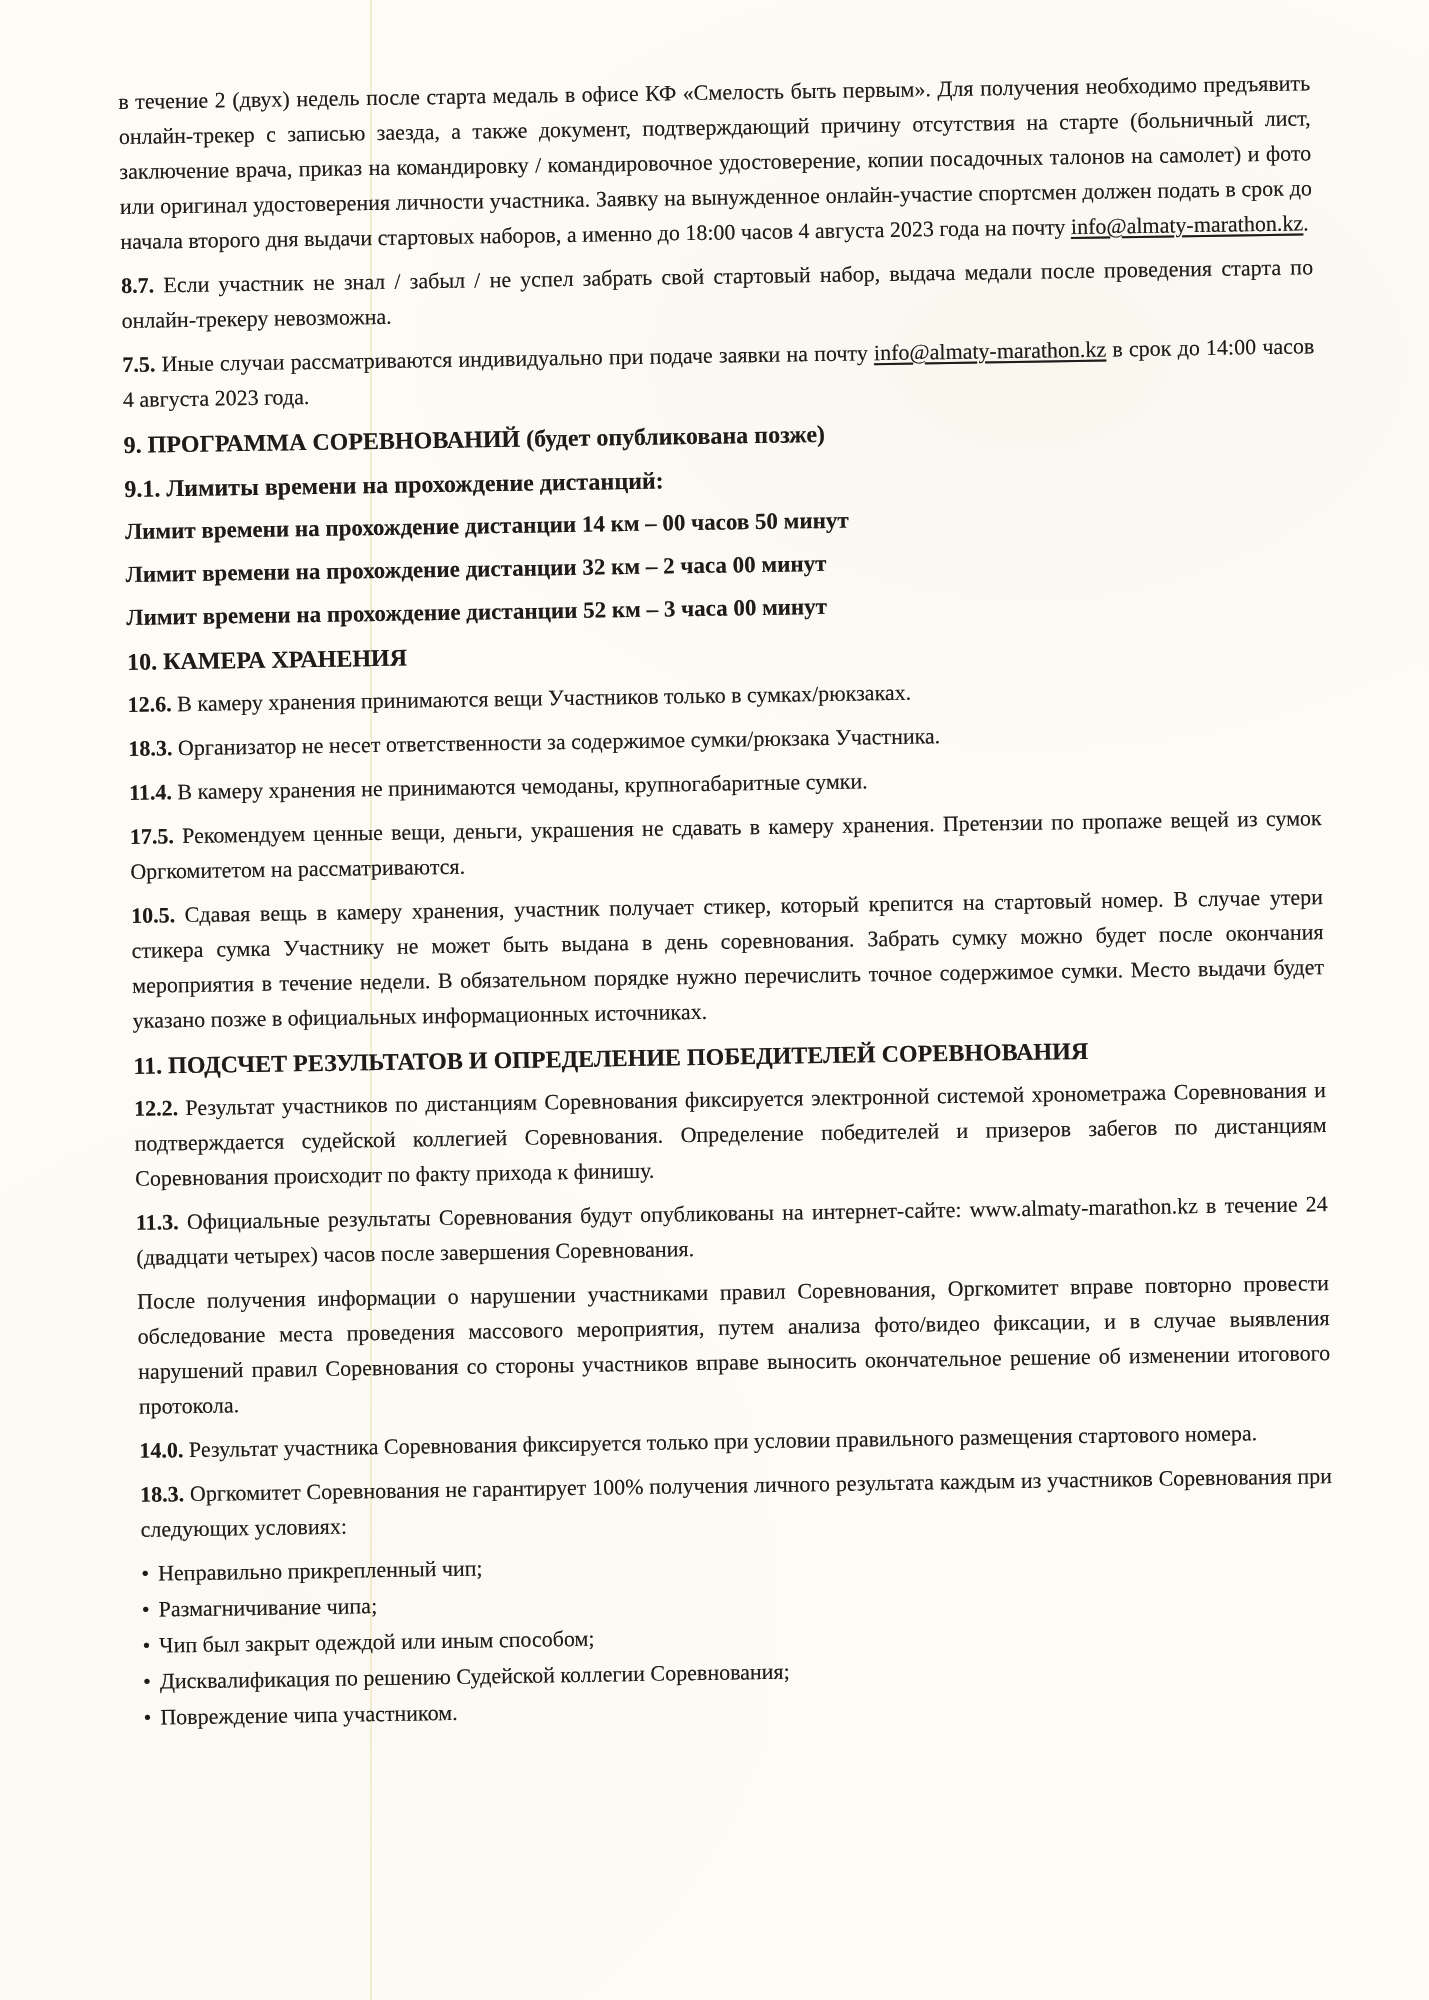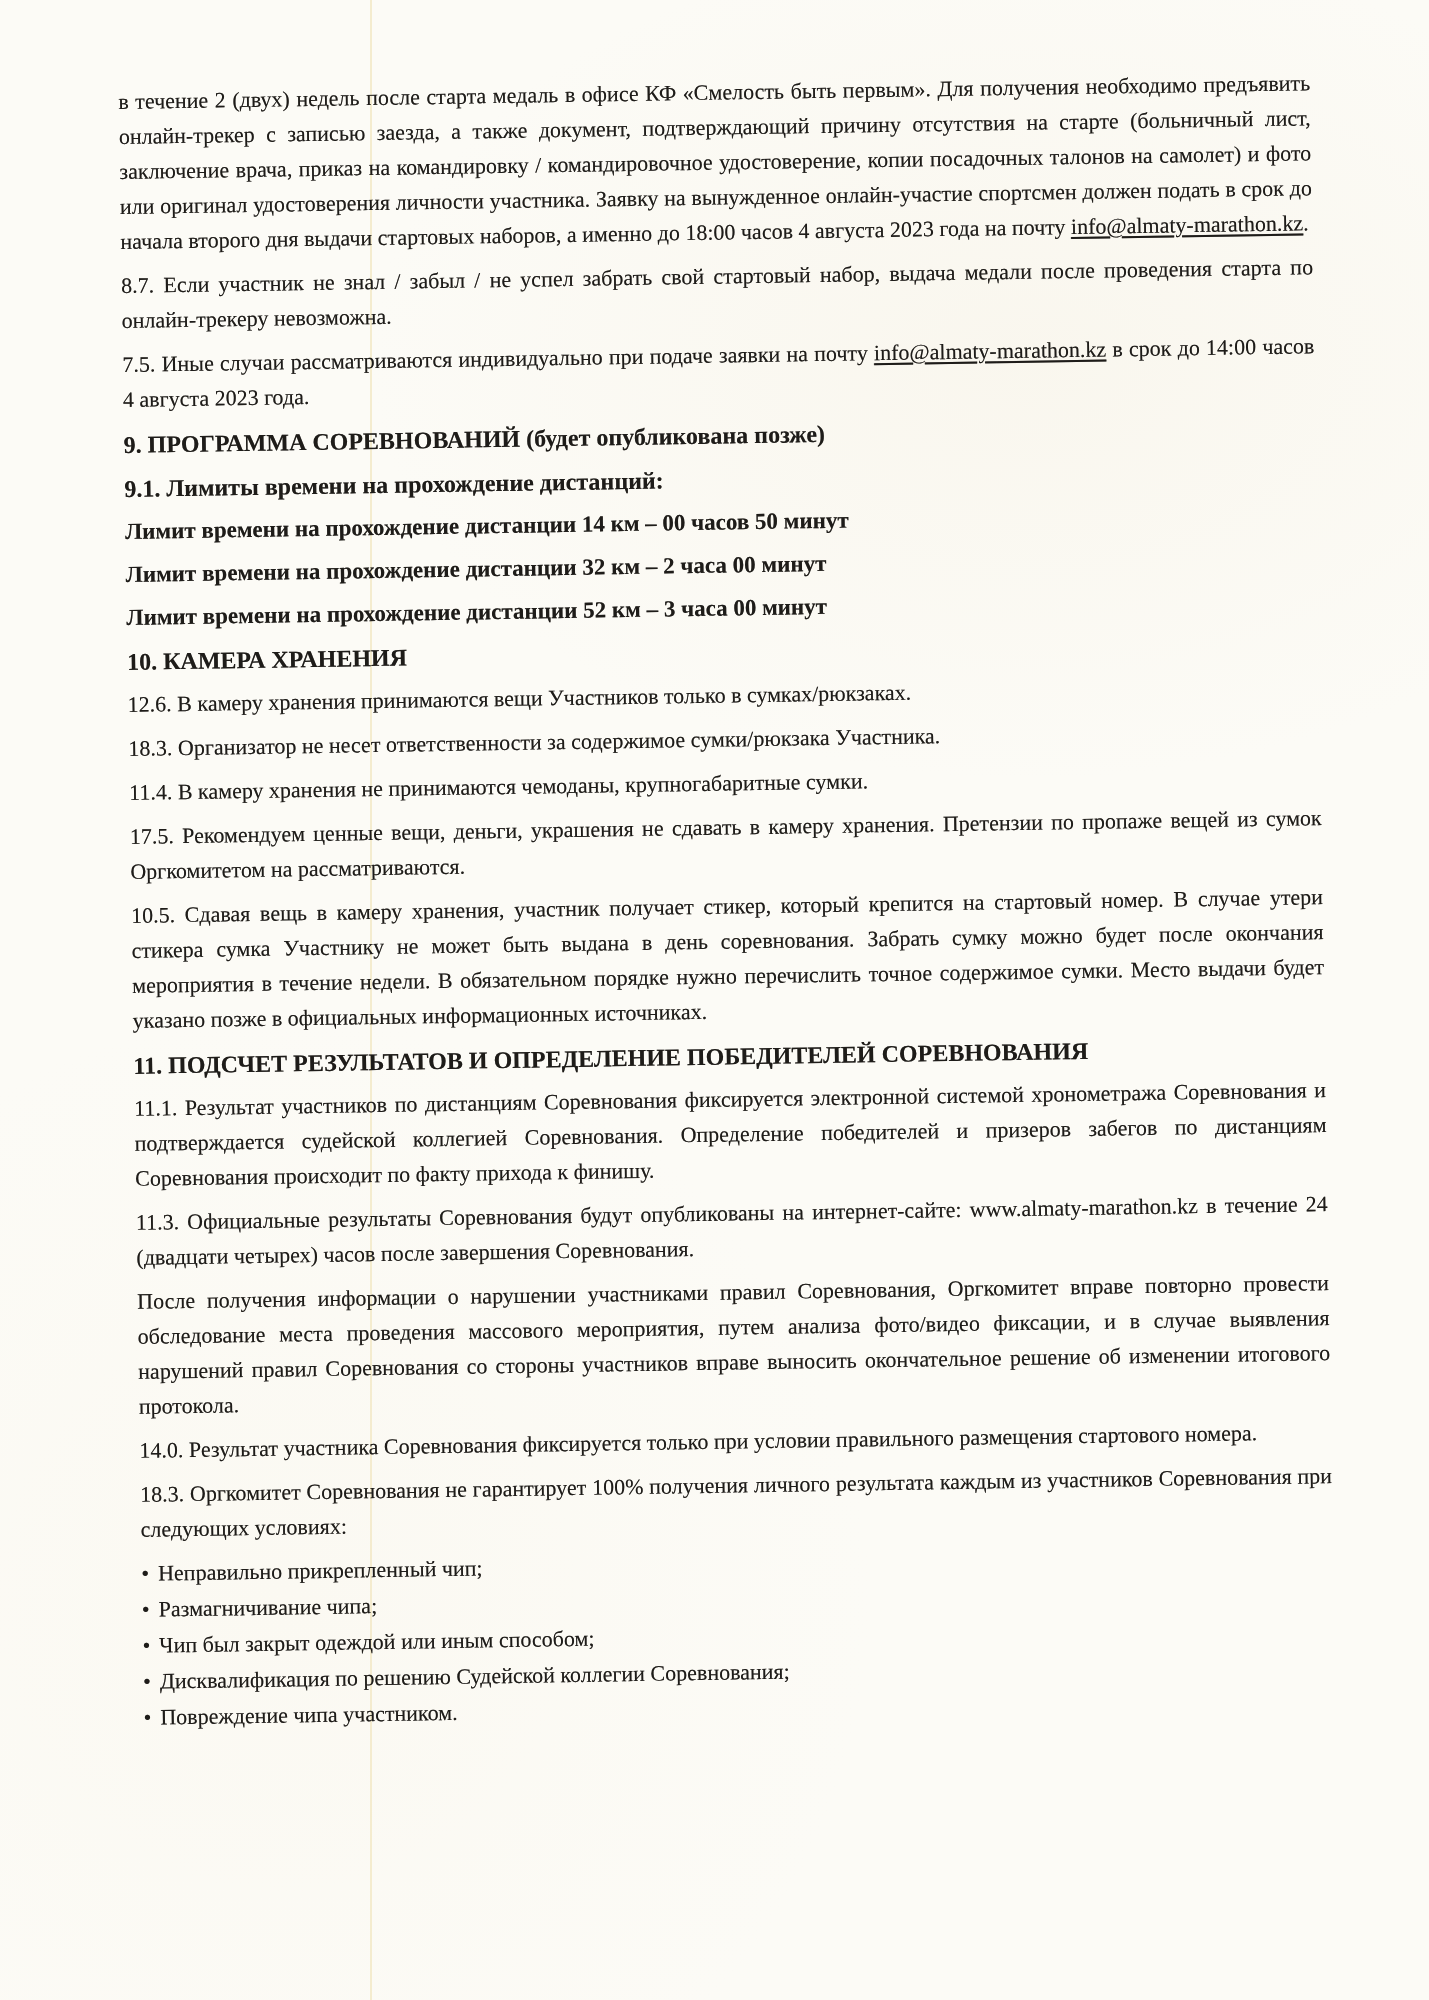--- a/index.html
+++ b/index.html
@@ -35,21 +35,21 @@
     transform: rotate(-0.9deg);
     transform-origin: 0 0;
     color: #1e1c19;
     font-size: 22px;
     line-height: 35px;
     text-align: justify;
     text-align-last: left;
     text-shadow: 0 0 0.6px rgba(45,42,38,.55);
   }
   .para { margin: 0 0 9px 0; }
-  .para .num { font-weight: normal; }
+  .para .num { font-weight: bold; }
   .heading {
     font-weight: bold;
     font-size: 24px;
     line-height: 39px;
     margin: 2px 0 5px 0;
     text-align: left;
   }
   .limit-line {
     font-weight: bold;
     font-size: 23px;
@@ -103,21 +103,21 @@
   <p class="para"><b class="num">18.3.</b><span> Организатор не несет ответственности за содержимое сумки/рюкзака Участника.</span></p>
 
   <p class="para"><b class="num">11.4.</b><span> В камеру хранения не принимаются чемоданы, крупногабаритные сумки.</span></p>
 
   <p class="para"><b class="num">17.5.</b><span> Рекомендуем ценные вещи, деньги, украшения не сдавать в камеру хранения. Претензии по пропаже вещей из сумок Оргкомитетом на рассматриваются.</span></p>
 
   <p class="para"><b class="num">10.5.</b><span> Сдавая вещь в камеру хранения, участник получает стикер, который крепится на стартовый номер. В случае утери стикера сумка Участнику не может быть выдана в день соревнования. Забрать сумку можно будет после окончания мероприятия в течение недели. В обязательном порядке нужно перечислить точное содержимое сумки. Место выдачи будет указано позже в официальных информационных источниках.</span></p>
 
   <h2 class="heading">11. ПОДСЧЕТ РЕЗУЛЬТАТОВ И ОПРЕДЕЛЕНИЕ ПОБЕДИТЕЛЕЙ СОРЕВНОВАНИЯ</h2>
 
-  <p class="para"><b class="num">11.1.</b><span> Результат участников по дистанциям Соревнования фиксируется электронной системой хронометража Соревнования и подтверждается судейской коллегией Соревнования. Определение победителей и призеров забегов по дистанциям Соревнования происходит по факту прихода к финишу.</span></p>
+  <p class="para"><b class="num">12.2.</b><span> Результат участников по дистанциям Соревнования фиксируется электронной системой хронометража Соревнования и подтверждается судейской коллегией Соревнования. Определение победителей и призеров забегов по дистанциям Соревнования происходит по факту прихода к финишу.</span></p>
 
   <p class="para"><b class="num">11.3.</b><span> Официальные результаты Соревнования будут опубликованы на интернет-сайте: www.almaty-marathon.kz в течение 24 (двадцати четырех) часов после завершения Соревнования.</span></p>
 
   <p class="para"><span>После получения информации о нарушении участниками правил Соревнования, Оргкомитет вправе повторно провести обследование места проведения массового мероприятия, путем анализа фото/видео фиксации, и в случае выявления нарушений правил Соревнования со стороны участников вправе выносить окончательное решение об изменении итогового протокола.</span></p>
 
   <p class="para"><b class="num">14.0.</b><span> Результат участника Соревнования фиксируется только при условии правильного размещения стартового номера.</span></p>
 
   <p class="para"><b class="num">18.3.</b><span> Оргкомитет Соревнования не гарантирует 100% получения личного результата каждым из участников Соревнования при следующих условиях:</span></p>
 
   <div class="bullet-list">

